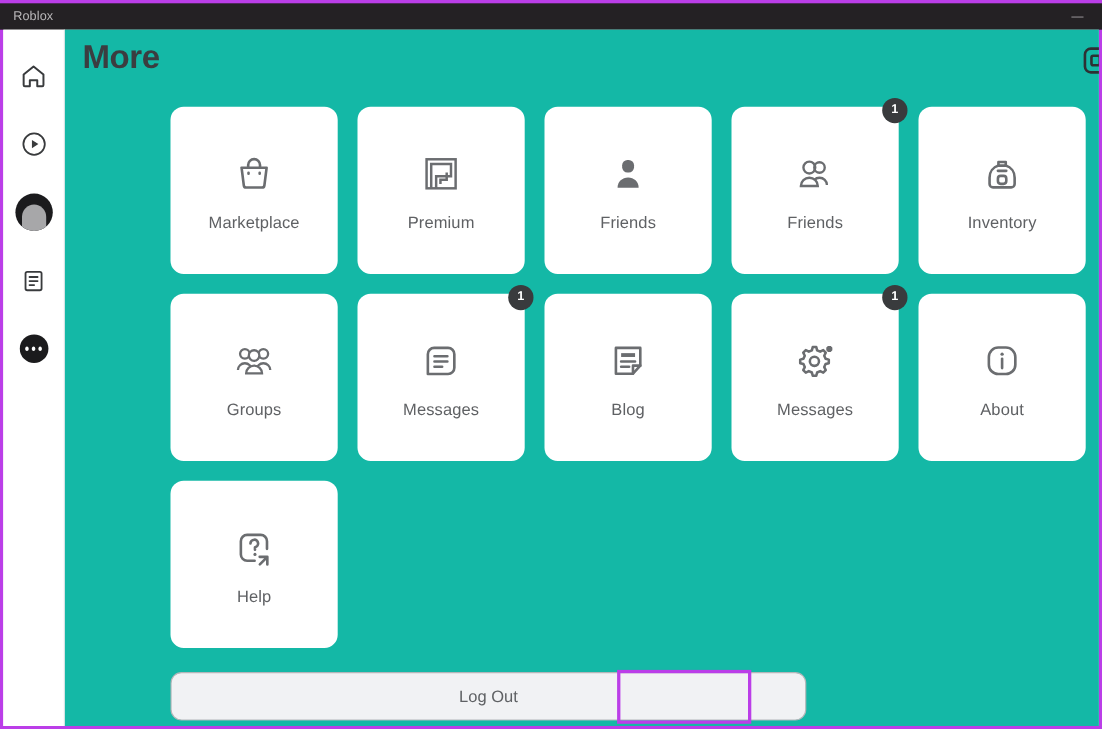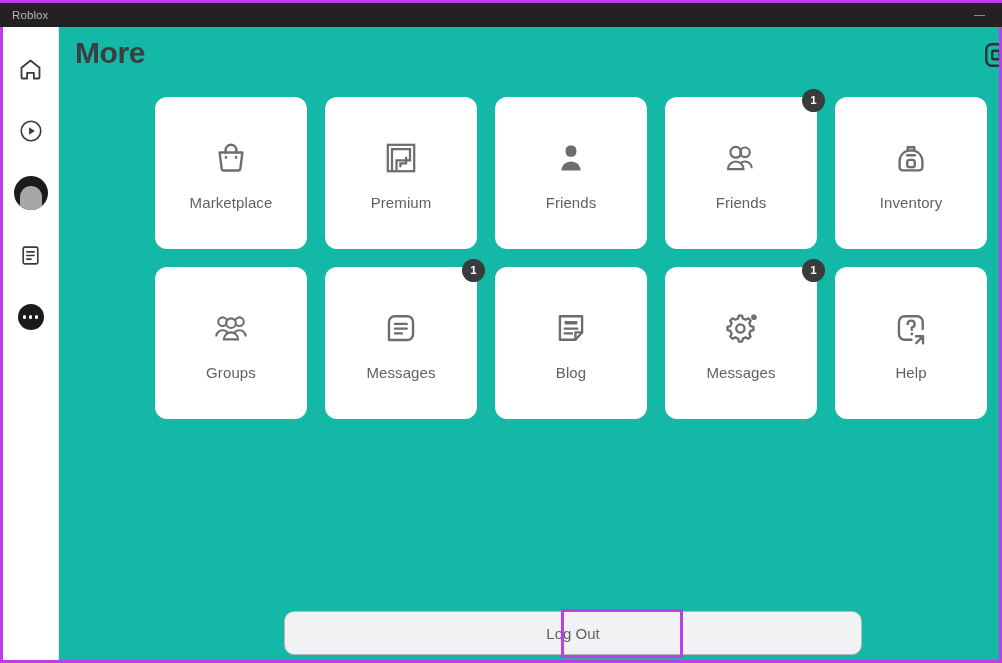--- a/index.html
+++ b/index.html
@@ -185,21 +185,20 @@
     line-height: 1;
   }
 
   
   #logout-row {
     position: absolute;
     left: 96px;
     bottom: 5px;
     width: 836px;
     display: flex;
-    justify-content: center;
   }
   #logout-button {
     width: 578px;
     height: 44px;
     background: #f1f2f4;
     border: 1px solid #b4b6b9;
     border-radius: 10px;
     display: flex;
     align-items: center;
     justify-content: center;
@@ -391,20 +390,30 @@
           <div class="tile-icon">
             <svg width="40" height="40" viewBox="0 0 26 24" fill="none" stroke="currentColor" stroke-width="1.5" stroke-linejoin="round">
               <path d="M11.6 3.9h2.1l.5 1.9 1.8.8 1.8-.9 1.5 1.5-.9 1.8.8 1.8 1.9.5v2.1l-1.9.5-.8 1.8.9 1.8-1.5 1.5-1.8-.9-1.8.8-.5 1.9h-2.1l-.5-1.9-1.8-.8-1.8.9-1.5-1.5.9-1.8-.8-1.8-1.9-.5v-2.1l1.9-.5.8-1.8-.9-1.8L7.5 5.7l1.8.9 1.8-.8z"></path>
               <circle cx="12.6" cy="12.3" r="2.7"></circle>
               <path d="M21.4 3.2v3.6M19.6 5h3.6M20.1 3.7l2.6 2.6M22.7 3.7l-2.6 2.6" stroke-width="1.4"></path>
             </svg>
           </div>
           <div class="tile-label">Messages</div>
         </div>
 
+        <div class="tile">
+          <div class="tile-icon">
+            <svg width="38" height="38" viewBox="0 0 24 24" fill="none" stroke="currentColor" stroke-width="1.5" stroke-linecap="round">
+              <rect x="4.4" y="4.4" width="15.2" height="15.2" rx="5.4"></rect>
+              <path d="M12 10.8v5.4"></path>
+              <circle cx="12" cy="8.2" r="0.95" fill="currentColor" stroke="none"></circle>
+            </svg>
+          </div>
+          <div class="tile-label">About</div>
+        </div>
 
         <div class="tile">
           <div class="tile-icon">
             <svg width="38" height="38" viewBox="0 0 24 24" fill="none" stroke="currentColor" stroke-width="1.5" stroke-linecap="round" stroke-linejoin="round">
               <path d="M19.4 12.6V8.2a3.6 3.6 0 0 0-3.6-3.6H8a3.6 3.6 0 0 0-3.6 3.6v7.6A3.6 3.6 0 0 0 8 19.4h4.3"></path>
               <path d="M9.9 9.5a2.2 2.2 0 1 1 2.6 2.2v1.4"></path>
               <circle cx="12.5" cy="15.8" r="0.9" fill="currentColor" stroke="none"></circle>
               <path d="M15.2 17.2h4.4v4.4M19.6 17.2l-4.3 4.3"></path>
             </svg>
           </div>

